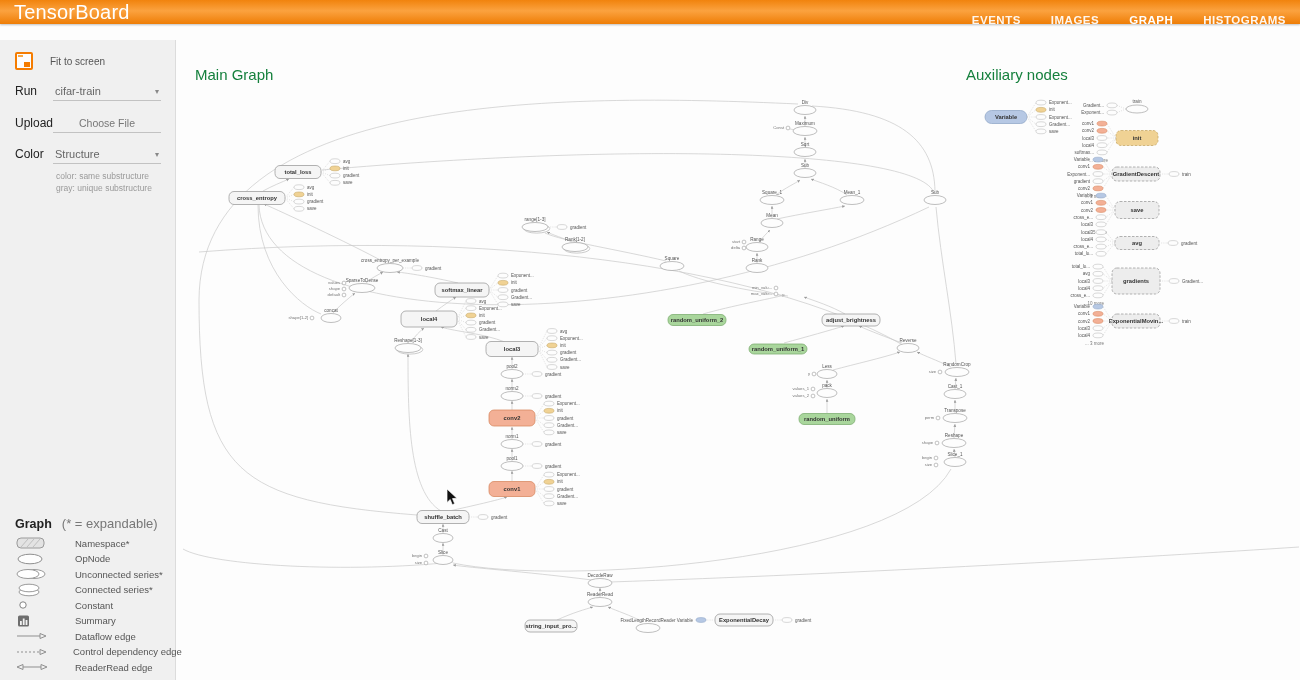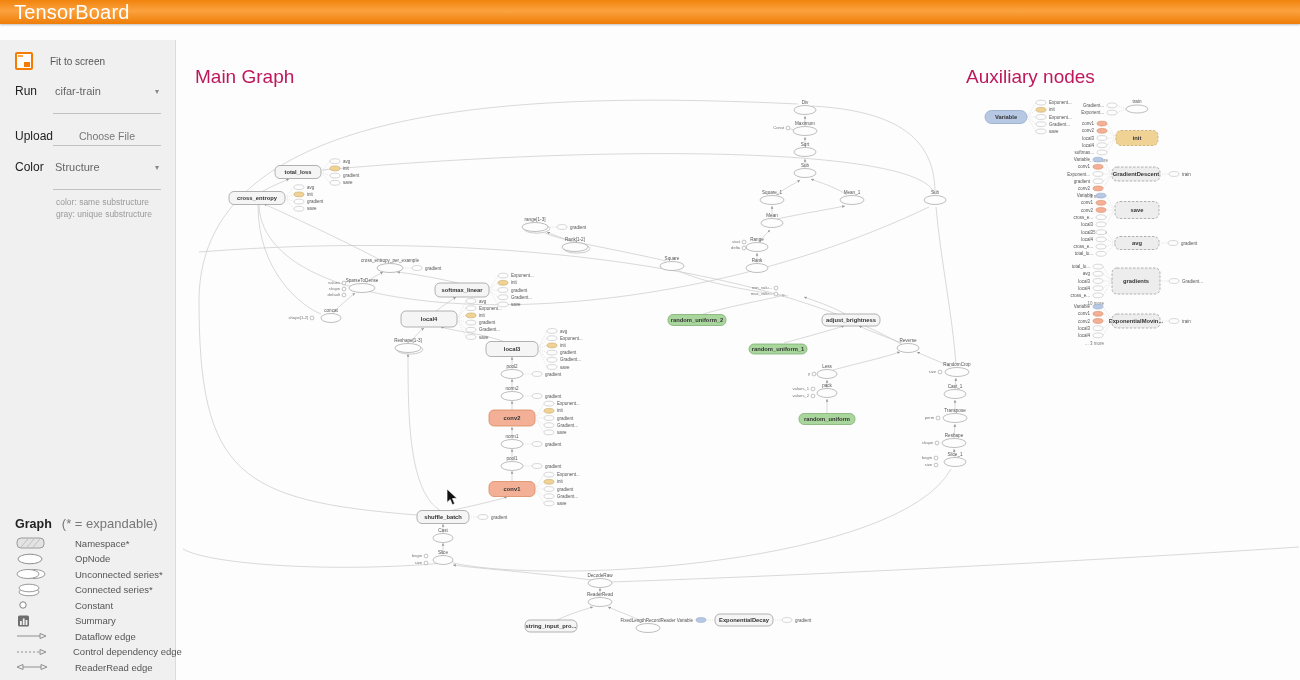--- a/index.html
+++ b/index.html
@@ -20,47 +20,53 @@
   .sidebar{position:absolute;top:40px;left:0;width:175px;bottom:0;background:#f0f0f0;
            border-right:1px solid #dcdcdc;z-index:5}
   .fit-row{display:flex;align-items:center;margin:12px 0 0 15px}
   .fit-icon{width:14px;height:14px;border:2px solid #f57c00;border-radius:2px;position:relative;background:#fdfdfd}
   .fit-icon::before{content:"";position:absolute;right:1px;bottom:1px;width:6px;height:5px;background:#f57c00}
   .fit-icon::after{content:"";position:absolute;left:1px;top:1px;width:5px;height:2px;background:#f9a845}
   .fit-label{margin-left:17px;font-size:10px;color:#555}
   .ctl-row{display:flex;align-items:baseline;margin:13px 14px 0 15px}
   .ctl-label{width:38px;font-size:12px;color:#222}
   .ctl-field{flex:1;border-bottom:1px solid #c2c2c2;display:flex;justify-content:space-between;
-             align-items:center;padding:2px 2px 16px 2px;cursor:pointer}
+             align-items:center;padding:2px 2px 3px 2px;cursor:pointer}
   .ctl-value{font-size:11px;color:#666}
   .caret{font-size:8px;color:#888}
   .upload-btn{flex:1;border-bottom:1px solid #c2c2c2;text-align:center;font-size:10.5px;
               color:#777;padding:3px 0;cursor:pointer}
   .notes{margin:6px 0 0 56px;font-size:8.5px;color:#9a9a9a;line-height:1.45}
 
   .legend{position:absolute;left:0;right:0;bottom:5px;padding-left:15px}
   .legend-title-row{display:flex;align-items:baseline;margin-bottom:5px}
   .legend-title{font-size:12.5px;color:#222;font-weight:700}
   .legend-sub{font-size:13px;color:#777;margin-left:10px}
   .legend-item{display:flex;align-items:center;height:15.5px}
   .legend-icon{width:36px;display:flex;align-items:center}
   .legend-label{font-size:9.5px;color:#555;margin-left:24px;white-space:nowrap}
 
   
-  .main-title{position:absolute;font-size:19px;color:#be185d;z-index:2}
+  .main-title{position:absolute;font-size:15px;color:#15803d;z-index:2}
   #title-main{left:195px;top:66px}
   #title-aux{left:966px;top:66px}
   #graph-svg{position:absolute;left:0;top:0;z-index:1}
   #graph-svg text{font-family:"Liberation Sans",sans-serif}
 </style>
 </head>
 <body>
 
 <div class="topbar">
   <div class="logo">TensorBoard</div>
+  <div class="nav" id="nav">
+      <span class="nav-item">EVENTS</span>
+      <span class="nav-item">IMAGES</span>
+      <span class="nav-item active">GRAPH</span>
+      <span class="nav-item">HISTOGRAMS</span>
+    </div>
 </div>
 
 <div class="sidebar">
   <div class="fit-row">
     <div class="fit-icon"></div>
     <div class="fit-label">Fit to screen</div>
   </div>
   <div class="ctl-row">
     <div class="ctl-label">Run</div>
     <div class="ctl-field">

